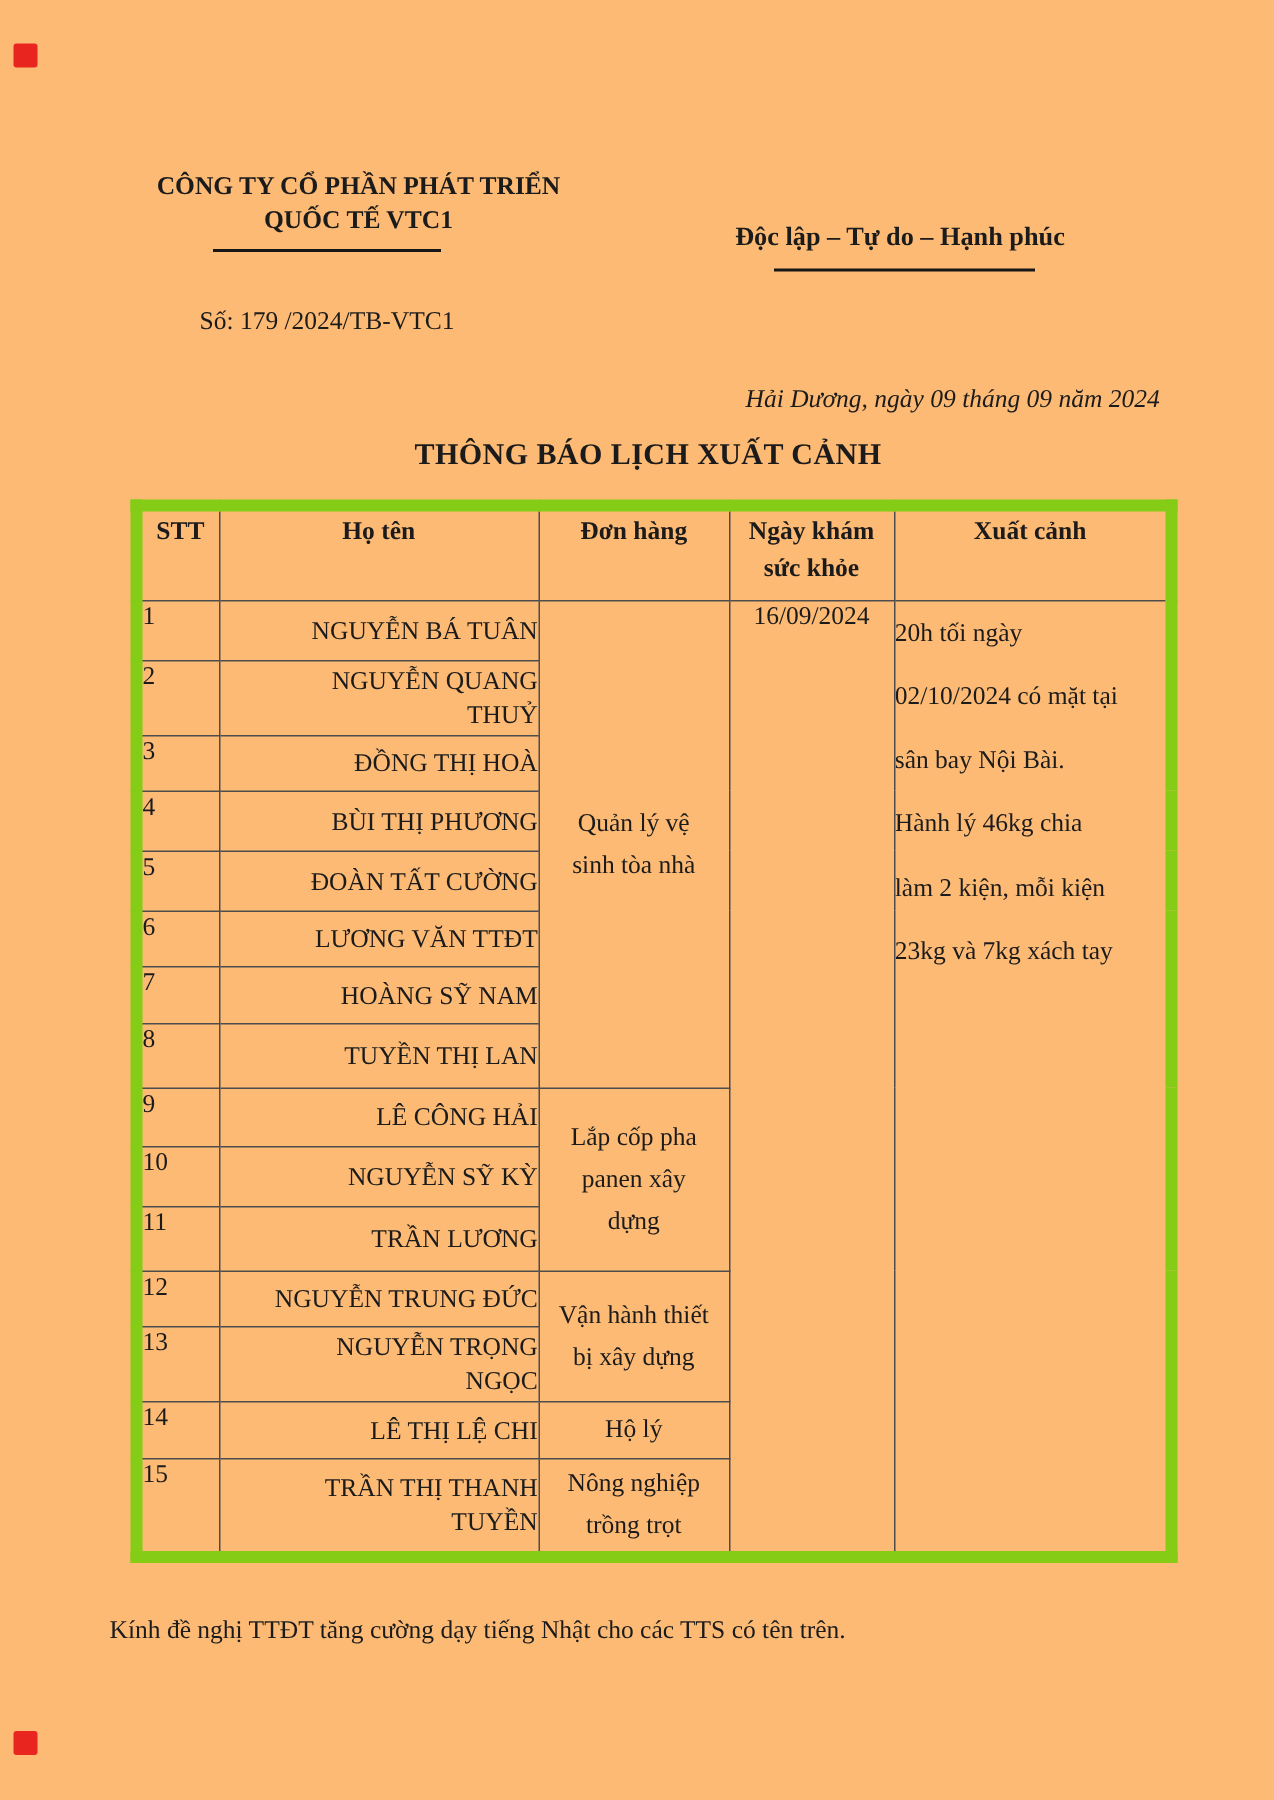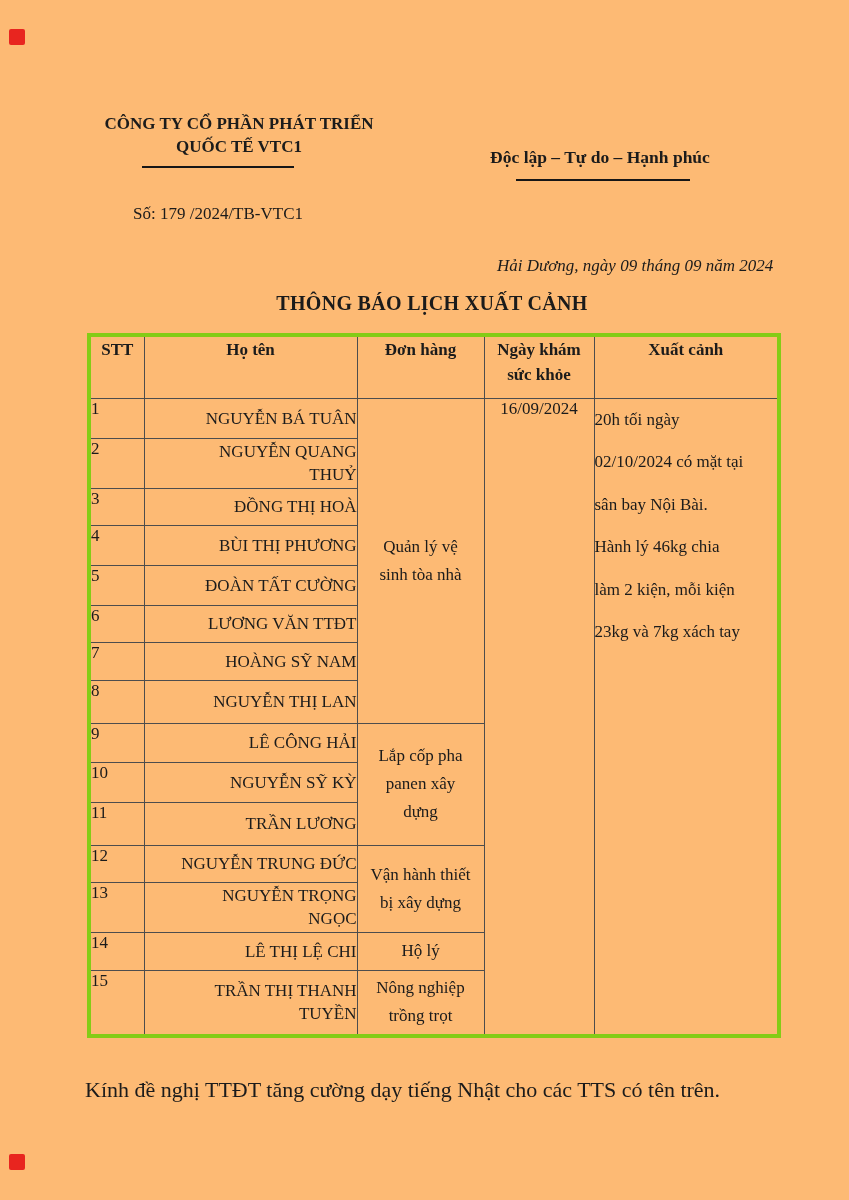--- a/index.html
+++ b/index.html
@@ -52,21 +52,21 @@
     position:absolute;left:87px;top:333px;
     width:690px;
     border-collapse:collapse;table-layout:fixed;
     font-size:17px;color:#1b1b1b;
   }
   table.schedule th, table.schedule td{
     border:1px solid #4d4d4d;
     padding:0;
     overflow:hidden;
   }
-  table.schedule{border:4px solid #84cc16;}
+  table.schedule{border:8px solid #84cc16;}
   th.hcell{
     font-weight:bold;text-align:center;vertical-align:top;
     padding-top:4px;line-height:25px;white-space:pre-line;font-size:17px;
   }
   td.stt-cell{
     vertical-align:top;text-align:left;
     padding:2px 0 0 9px;
   }
   td.name-cell{
     vertical-align:middle;text-align:right;
@@ -78,21 +78,21 @@
   }
   td.exam-date-cell{
     vertical-align:top;text-align:center;
     padding-top:116px;
   }
   td.departure-cell{
     vertical-align:top;text-align:left;
     padding:0 4px 0 9px;line-height:42.5px;white-space:pre-line;
   }
   .footer-note{
-    left:73px;top:1077px;font-size:22px;margin-left:12px;
+    left:73px;top:1077px;font-size:17px;
   }
 </style>
 </head>
 <body>
 
 <div class="page">
 
   <div class="red-mark top"></div>
   <div class="red-mark bottom"></div>
 
@@ -157,21 +157,21 @@
     <tr style="height:37px">
       <td class="stt-cell">6</td>
       <td class="name-cell">LƯƠNG VĂN TTĐT</td>
     </tr>
     <tr style="height:38px">
       <td class="stt-cell">7</td>
       <td class="name-cell">HOÀNG SỸ NAM</td>
     </tr>
     <tr style="height:43px">
       <td class="stt-cell">8</td>
-      <td class="name-cell">NGUYỄN THỊ LAN</td>
+      <td class="name-cell">TUYỀN THỊ LAN</td>
     </tr>
     <tr style="height:39px">
       <td class="stt-cell">9</td>
       <td class="name-cell">LÊ CÔNG HẢI</td>
       <td class="order-cell" rowspan="3">Lắp cốp pha
 panen xây
 dựng</td>
     </tr>
     <tr style="height:40px">
       <td class="stt-cell">10</td>

